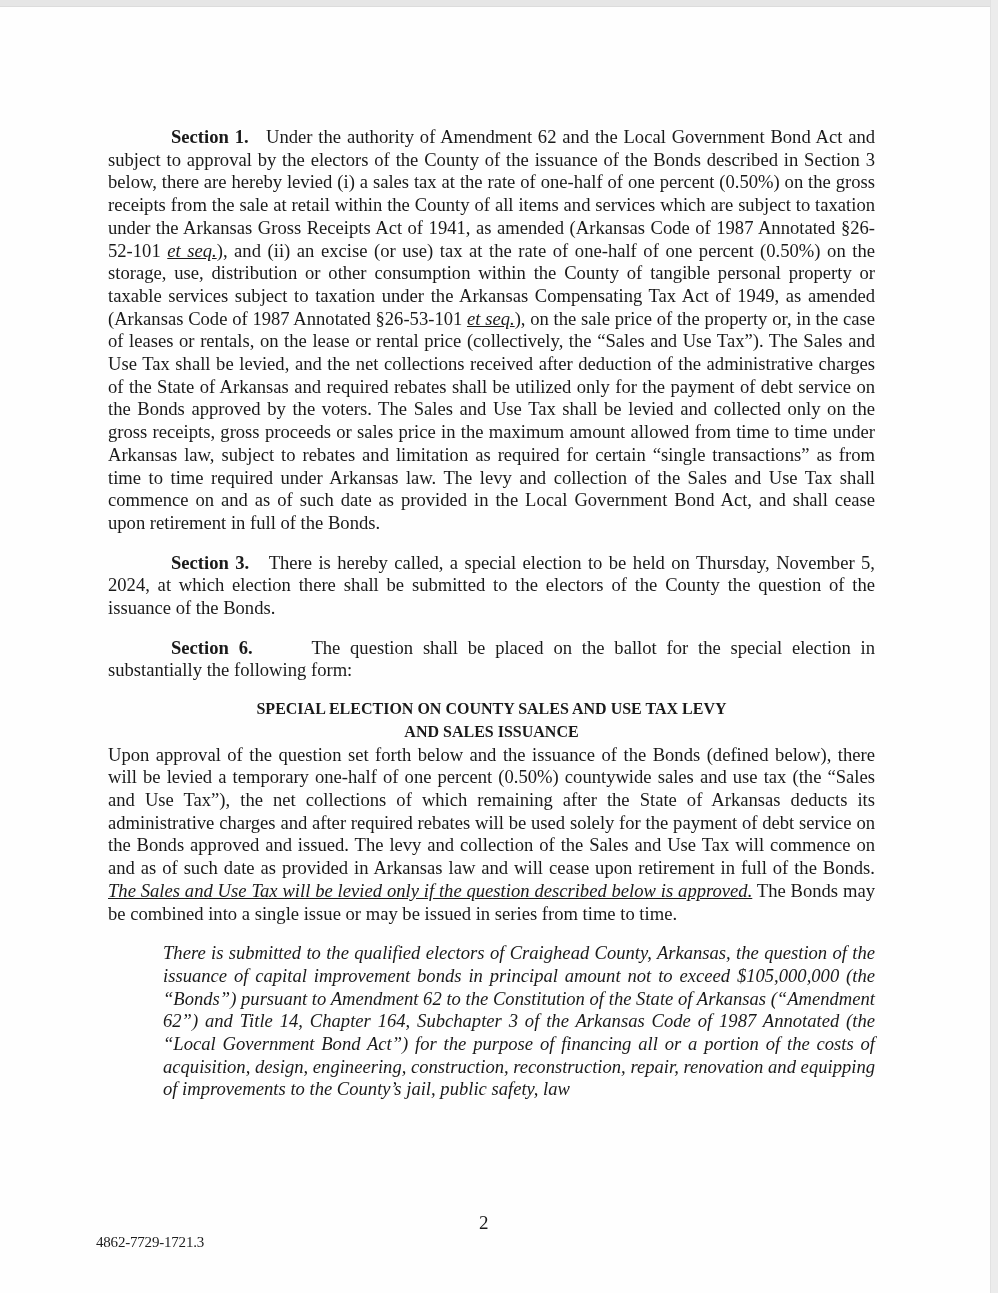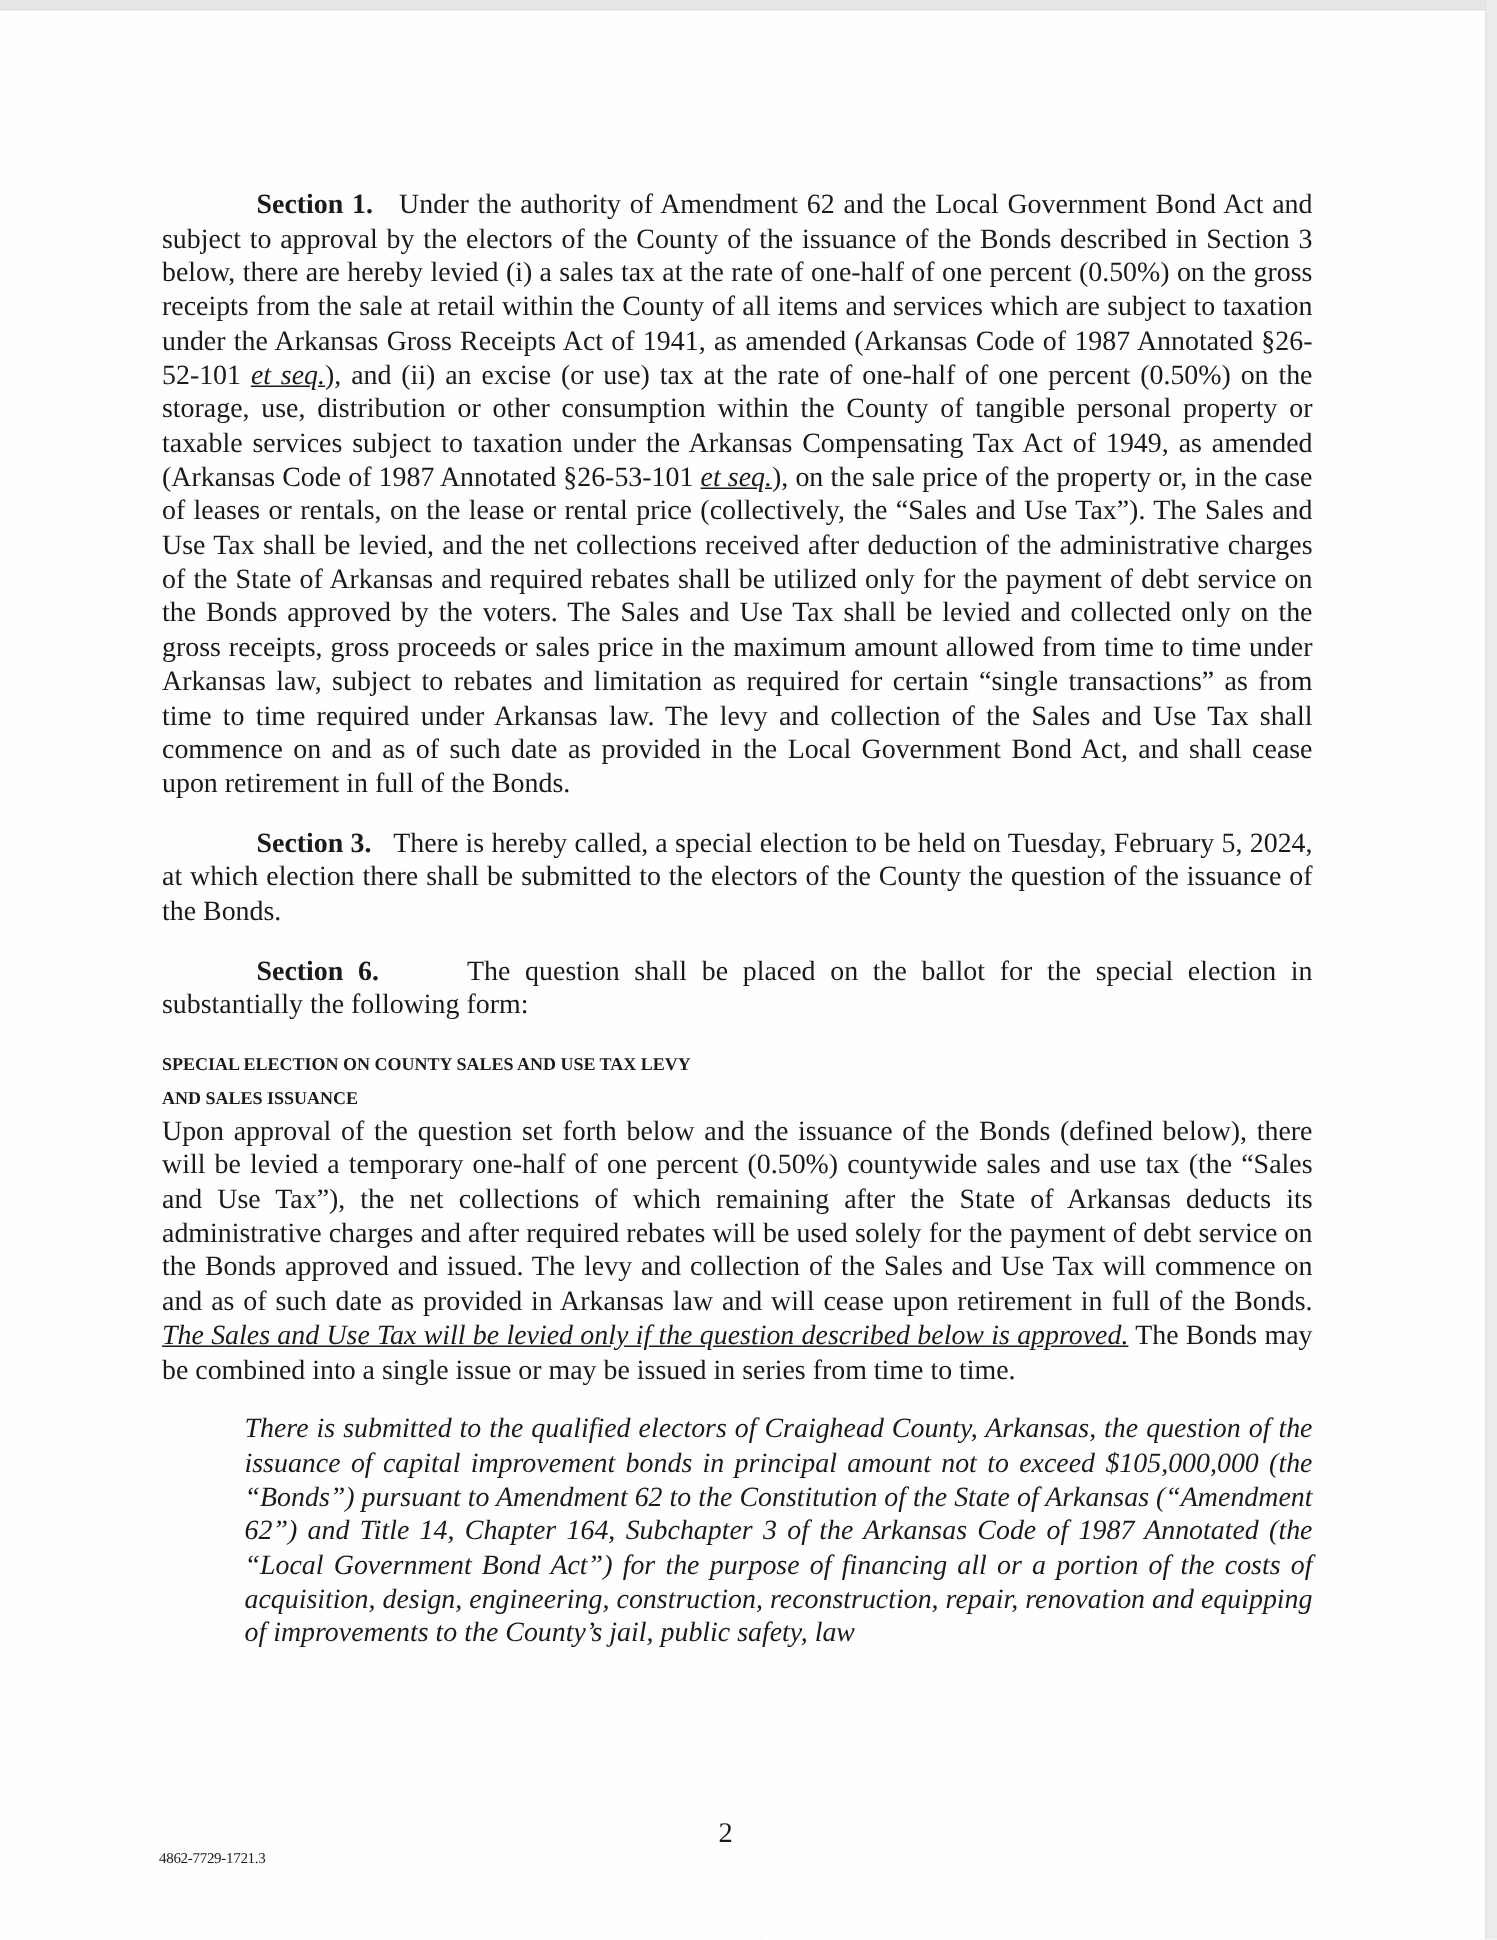--- a/index.html
+++ b/index.html
@@ -24,48 +24,48 @@
     }
     .content {
       position:absolute; left:108px; top:126px; width:767px;
       font-size:18.6px; line-height:22.7px;
     }
     p { margin:0; text-align:justify; }
     .indent1 { text-indent:63px; }
     .sec-label { font-weight:bold; }
     .gap-lg { height:17px; }
     .heading {
-      text-align:left; font-weight:bold; font-size:12px; line-height:22.7px;
+      text-align:center; font-weight:bold; font-size:16px; line-height:22.7px;
       margin-top:16px;
     }
     .ballot-intro { }
     .ballot-question { margin-top:17px; margin-left:55px; width:712px;font-style:italic; }
     em { font-style:italic;text-decoration:underline; }
     .page-num {
       position:absolute; left:479px; top:1212px;
       font-size:19px;
     }
     .doc-id {
-      position:absolute; left:106px; top:1234px;
-      font-size:10px; letter-spacing:-0.2px;
+      position:absolute; left:96px; top:1234px;
+      font-size:15px; letter-spacing:-0.2px;
     }
   </style>
 </head>
 <body>
 
 <div class="topbar"></div>
 <div class="page"></div>
 <div class="rightstrip"></div>
 
 <div class="content">
   <p class="indent1"><span class="sec-label">Section 1.</span>&nbsp;&nbsp;&nbsp;<span>Under the authority of Amendment 62 and the Local Government Bond Act and subject to approval by the electors of the County of the issuance of the Bonds described in Section 3 below, there are hereby levied (i) a sales tax at the rate of one-half of one percent (0.50%) on the gross receipts from the sale at retail within the County of all items and services which are subject to taxation under the Arkansas Gross Receipts Act of 1941, as amended (Arkansas Code of 1987 Annotated §26-52-101 </span><em>et seq.</em><span>), and (ii) an excise (or use) tax at the rate of one-half of one percent (0.50%) on the storage, use, distribution or other consumption within the County of tangible personal property or taxable services subject to taxation under the Arkansas Compensating Tax Act of 1949, as amended (Arkansas Code of 1987 Annotated §26-53-101 </span><em>et seq.</em><span>), on the sale price of the property or, in the case of leases or rentals, on the lease or rental price (collectively, the “Sales and Use Tax”).  The Sales and Use Tax shall be levied, and the net collections received after deduction of the administrative charges of the State of Arkansas and required rebates shall be utilized only for the payment of debt service on the Bonds approved by the voters.  The Sales and Use Tax shall be levied and collected only on the gross receipts, gross proceeds or sales price in the maximum amount allowed from time to time under Arkansas law, subject to rebates and limitation as required for certain “single transactions” as from time to time required under Arkansas law.  The levy and collection of the Sales and Use Tax shall commence on and as of such date as provided in the Local Government Bond Act, and shall cease upon retirement in full of the Bonds.</span></p>
 
   <div class="gap-lg"></div>
 
-  <p class="indent1"><span class="sec-label">Section 3.</span>&nbsp;&nbsp;&nbsp;<span>There is hereby called, a special election to be held on Tuesday, February 5, 2024, at which election there shall be submitted to the electors of the County the question of the issuance of the Bonds.</span></p>
+  <p class="indent1"><span class="sec-label">Section 3.</span>&nbsp;&nbsp;&nbsp;<span>There is hereby called, a special election to be held on Thursday, November 5, 2024, at which election there shall be submitted to the electors of the County the question of the issuance of the Bonds.</span></p>
 
   <div class="gap-lg"></div>
 
   <p class="indent1"><span class="sec-label">Section 6.</span>&nbsp;&nbsp;&nbsp;&nbsp;&nbsp;&nbsp;<span>The question shall be placed on the ballot for the special election in substantially the following form:</span></p>
 
   <div class="heading">
     <div>SPECIAL ELECTION ON COUNTY SALES AND USE TAX LEVY</div>
     <div>AND SALES ISSUANCE</div>
   </div>
 

